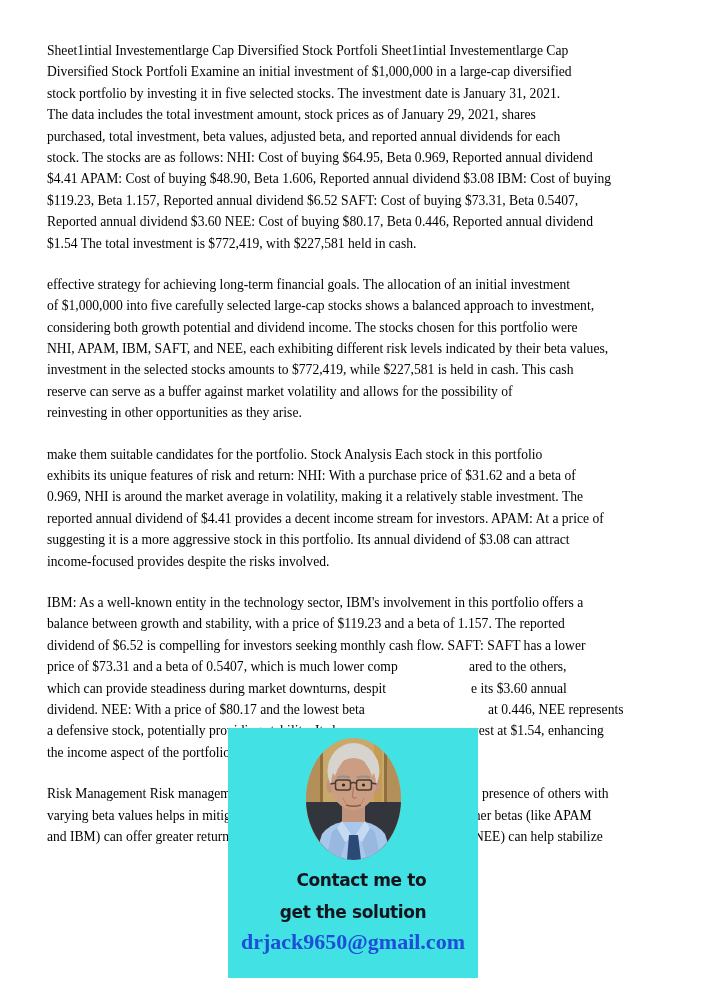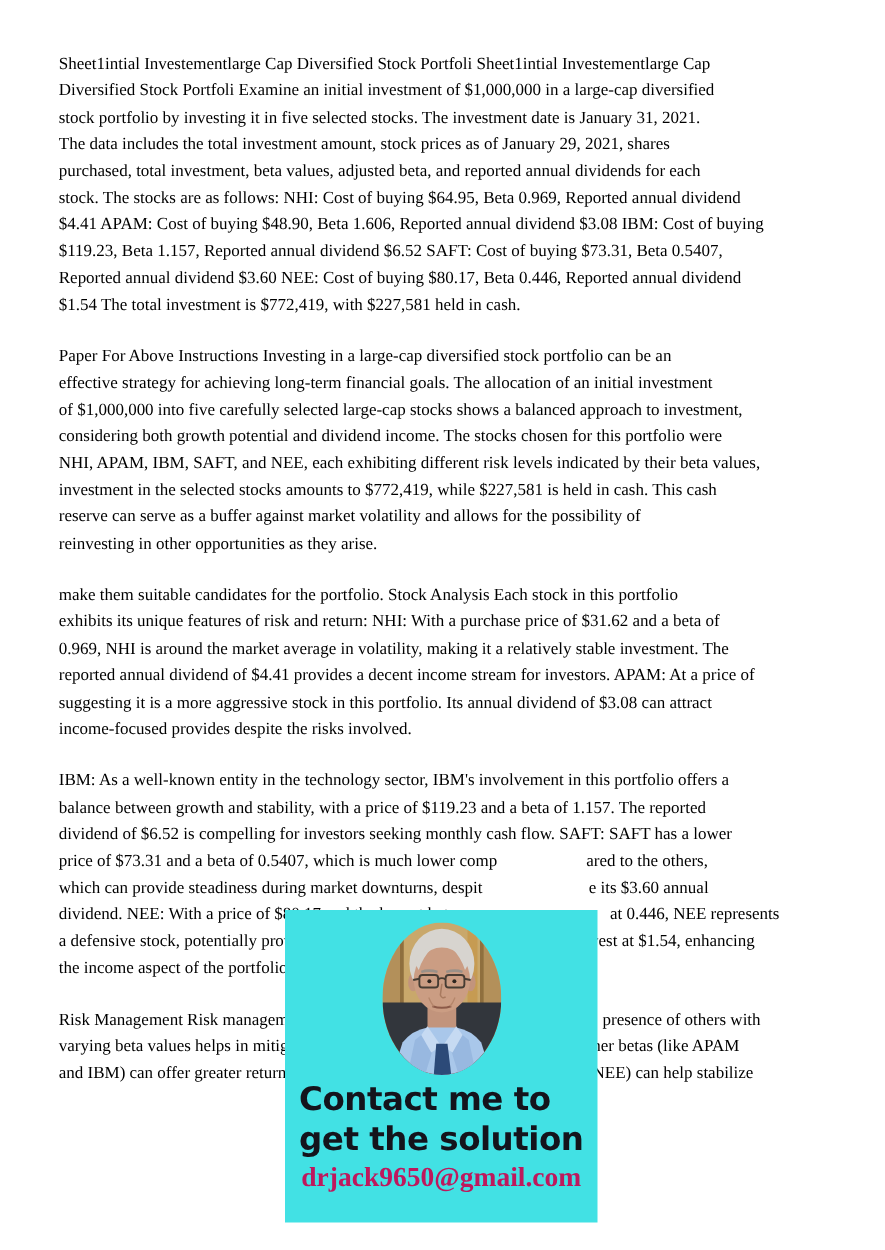--- a/index.html
+++ b/index.html
@@ -34,33 +34,33 @@
   }
   .photo{
     width:95px;height:122px;
     margin-top:10px;
     display:block;
   }
   .headline{
     margin-top:4px;
     font-family:"DejaVu Sans", sans-serif;
     font-weight:700;
-    font-size:26px;
+    font-size:17px;
     line-height:32px;
     letter-spacing:-0.4px;
     color:#14141c;
-    text-align:left;
+    text-align:right;
   }
   .email{
     margin-top:1px;
     font-family:"Liberation Serif", serif;
     font-weight:700;
     font-size:22px;
     line-height:26px;
-    color:#be185d;
+    color:#1d4ed8;
     text-align:center;
   }
 </style>
 </head>
 <body>
 
 <div class="page">
 
   <div class="doc-text">
 
@@ -71,21 +71,20 @@
       <div class="line">The data includes the total investment amount, stock prices as of January 29, 2021, shares</div>
       <div class="line">purchased, total investment, beta values, adjusted beta, and reported annual dividends for each</div>
       <div class="line">stock. The stocks are as follows: NHI: Cost of buying $64.95, Beta 0.969, Reported annual dividend</div>
       <div class="line">$4.41 APAM: Cost of buying $48.90, Beta 1.606, Reported annual dividend $3.08 IBM: Cost of buying</div>
       <div class="line">$119.23, Beta 1.157, Reported annual dividend $6.52 SAFT: Cost of buying $73.31, Beta 0.5407,</div>
       <div class="line">Reported annual dividend $3.60 NEE: Cost of buying $80.17, Beta 0.446, Reported annual dividend</div>
       <div class="line">$1.54 The total investment is $772,419, with $227,581 held in cash.</div>
     </div>
 
     <div class="para">
-      <div class="line">Paper For Above Instructions Investing in a large-cap diversified stock portfolio can be an</div>
       <div class="line">effective strategy for achieving long-term financial goals. The allocation of an initial investment</div>
       <div class="line">of $1,000,000 into five carefully selected large-cap stocks shows a balanced approach to investment,</div>
       <div class="line">considering both growth potential and dividend income. The stocks chosen for this portfolio were</div>
       <div class="line">NHI, APAM, IBM, SAFT, and NEE, each exhibiting different risk levels indicated by their beta values,</div>
       <div class="line">investment in the selected stocks amounts to $772,419, while $227,581 is held in cash. This cash</div>
       <div class="line">reserve can serve as a buffer against market volatility and allows for the possibility of</div>
       <div class="line">reinvesting in other opportunities as they arise.</div>
     </div>
 
     <div class="para">

